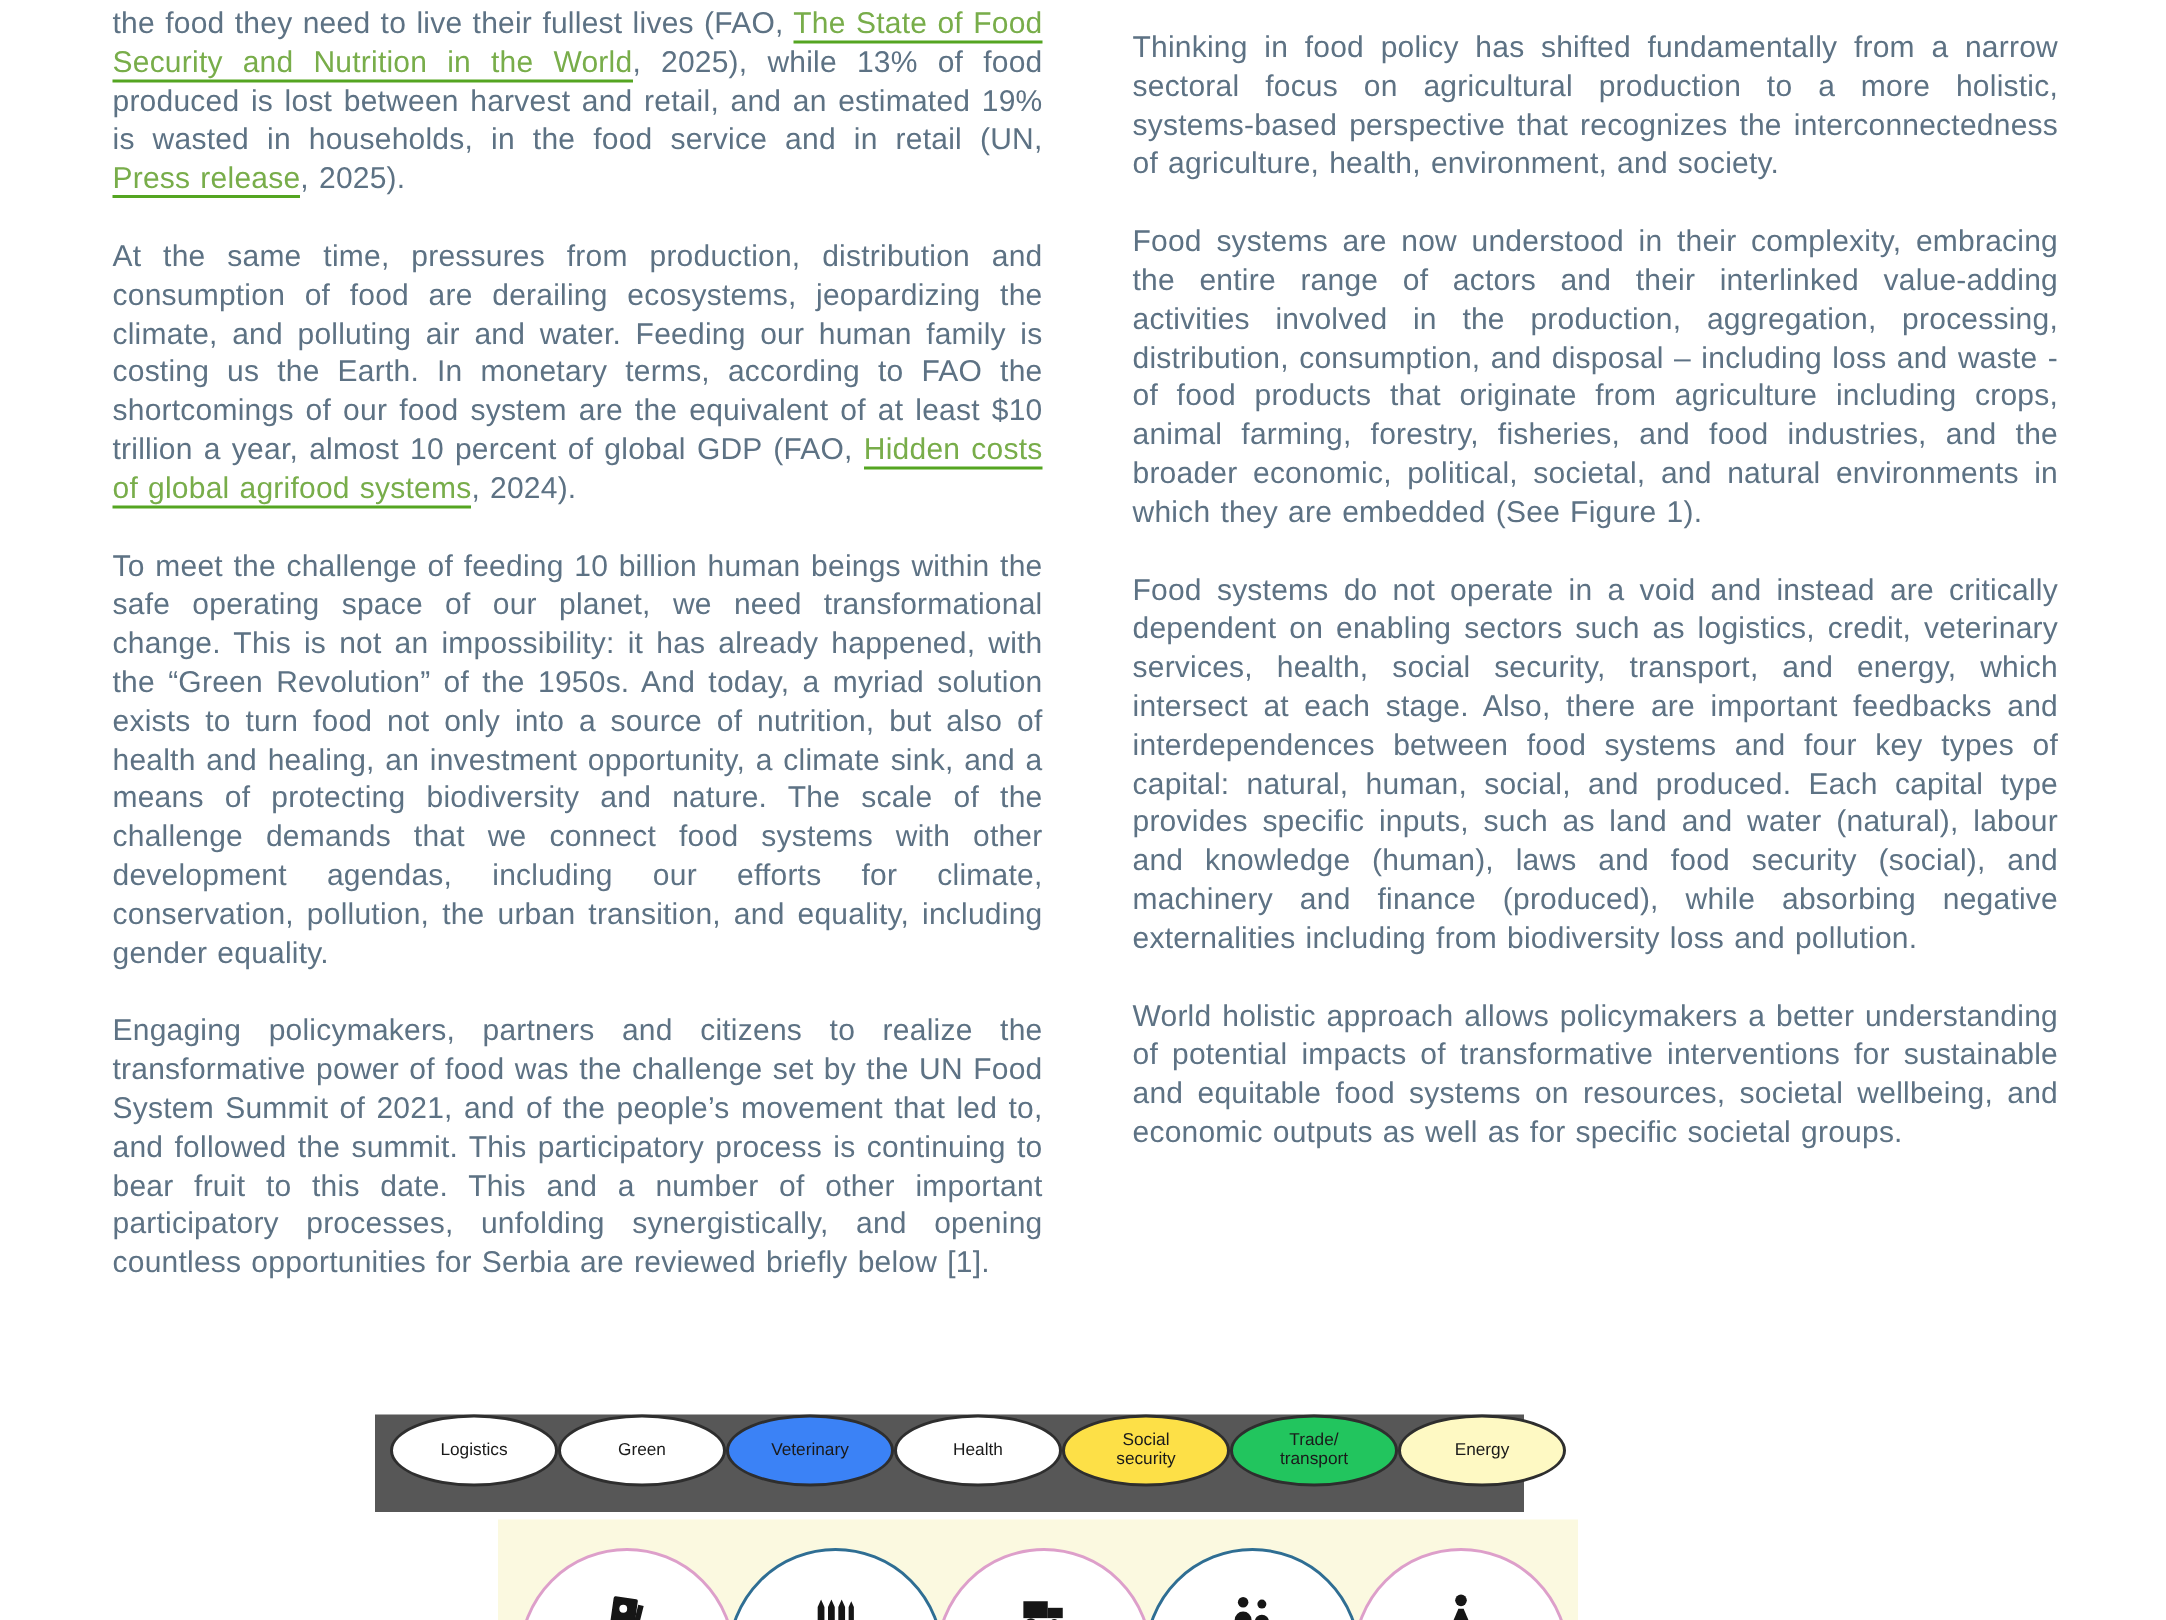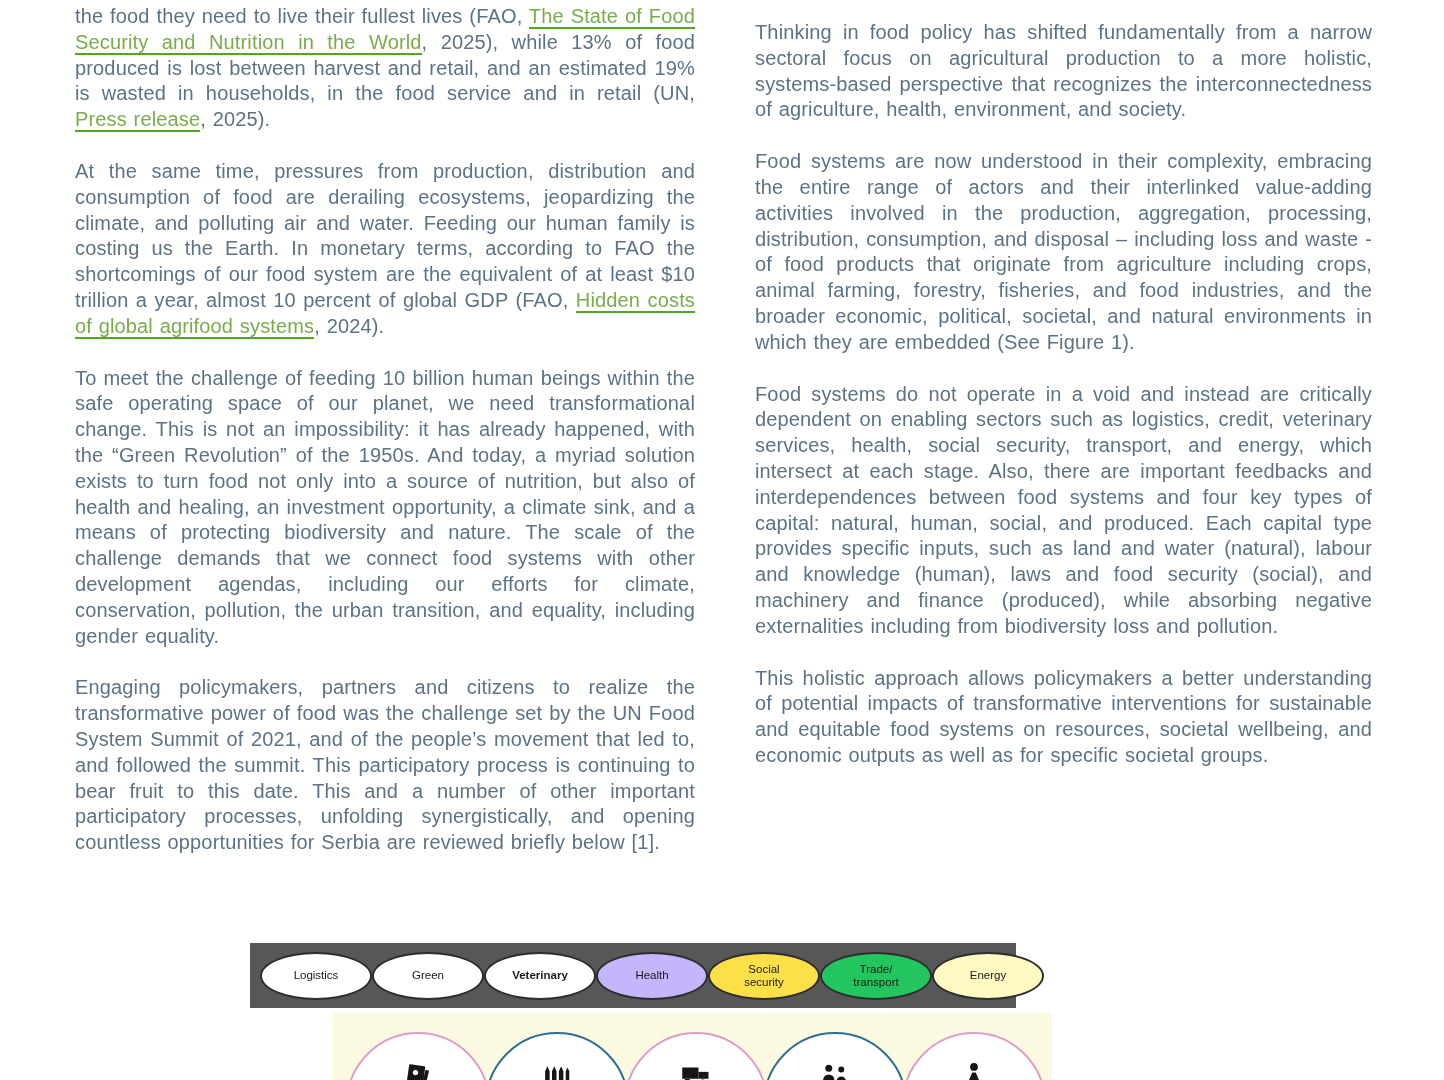--- a/index.html
+++ b/index.html
@@ -15,21 +15,21 @@
   .col-left  { padding-top:4px; }
   .col-right { width:617px; padding-top:20px; }
   p.para { margin:0 0 26px 0; }
   a.doc-link {
     text-decoration:none; cursor:pointer;
     border-bottom:2.5px solid; padding-bottom:0px;
   }
   
   .sector-bar {
     position:absolute; left:250px; top:943px; width:766px; height:65px;
-    display:flex; align-items:center; justify-content:space-evenly;
+    display:flex; justify-content:space-evenly;
     padding:0 10px; box-sizing:border-box;
   }
   .oval {
     width:112px; height:48px; border-radius:50%;
     border:2px solid #2e2e2e; box-sizing:border-box;
     display:flex; align-items:center; justify-content:center;
     text-align:center; font-size:11.5px; line-height:1.12;
     white-space:pre-line; flex:none;
   }
   .fs-panel {
@@ -50,30 +50,30 @@
     <div class="col col-left" id="col-left" style="color: rgb(93, 114, 132);">
         <p class="para">the food they need to live their fullest lives (FAO, <a class="doc-link" href="#" style="color: rgb(120, 173, 74); border-bottom-color: rgb(84, 165, 33);">The State of Food Security and Nutrition in the World</a>, 2025), while 13% of food produced is lost between harvest and retail, and an estimated 19% is wasted in households, in the food service and in retail (UN, <a class="doc-link" href="#" style="color: rgb(120, 173, 74); border-bottom-color: rgb(84, 165, 33);">Press release</a>, 2025).</p>
         <p class="para">At the same time, pressures from production, distribution and consumption of food are derailing ecosystems, jeopardizing the climate, and polluting air and water. Feeding our human family is costing us the Earth. In monetary terms, according to FAO the shortcomings of our food system are the equivalent of at least $10 trillion a year, almost 10 percent of global GDP (FAO, <a class="doc-link" href="#" style="color: rgb(120, 173, 74); border-bottom-color: rgb(84, 165, 33);">Hidden costs of global agrifood systems</a>, 2024).</p>
         <p class="para">To meet the challenge of feeding 10 billion human beings within the safe operating space of our planet, we need transformational change. This is not an impossibility: it has already happened, with the “Green Revolution” of the 1950s. And today, a myriad solution exists to turn food not only into a source of nutrition, but also of health and healing, an investment opportunity, a climate sink, and a means of protecting biodiversity and nature. The scale of the challenge demands that we connect food systems with other development agendas, including our efforts for climate, conservation, pollution, the urban transition, and equality, including gender equality.</p>
         <p class="para">Engaging policymakers, partners and citizens to realize the transformative power of food was the challenge set by the UN Food System Summit of 2021, and of the people’s movement that led to, and followed the summit. This participatory process is continuing to bear fruit to this date. This and a number of other important participatory processes, unfolding synergistically, and opening countless opportunities for Serbia are reviewed briefly below [1].</p>
       </div>
     <div class="col col-right" id="col-right" style="color: rgb(93, 114, 132);">
         <p class="para">Thinking in food policy has shifted fundamentally from a narrow sectoral focus on agricultural production to a more holistic, systems-based perspective that recognizes the interconnectedness of agriculture, health, environment, and society.</p>
         <p class="para">Food systems are now understood in their complexity, embracing the entire range of actors and their interlinked value-adding activities involved in the production, aggregation, processing, distribution, consumption, and disposal – including loss and waste - of food products that originate from agriculture including crops, animal farming, forestry, fisheries, and food industries, and the broader economic, political, societal, and natural environments in which they are embedded (See Figure 1).</p>
         <p class="para">Food systems do not operate in a void and instead are critically dependent on enabling sectors such as logistics, credit, veterinary services, health, social security, transport, and energy, which intersect at each stage. Also, there are important feedbacks and interdependences between food systems and four key types of capital: natural, human, social, and produced. Each capital type provides specific inputs, such as land and water (natural), labour and knowledge (human), laws and food security (social), and machinery and finance (produced), while absorbing negative externalities including from biodiversity loss and pollution.</p>
-        <p class="para">This holistic approach allows policymakers a better understanding of potential impacts of transformative interventions for sustainable and equitable food systems on resources, societal wellbeing, and economic outputs as well as for specific societal groups.</p>
+        <p class="para">World holistic approach allows policymakers a better understanding of potential impacts of transformative interventions for sustainable and equitable food systems on resources, societal wellbeing, and economic outputs as well as for specific societal groups.</p>
       </div>
   </div>
 
   <div>
     <div class="sector-bar" id="sector-bar" style="background: rgb(87, 87, 87);">
         <div class="oval" style="background: rgb(255, 255, 255);"><span style="color: rgb(26, 26, 26);">Logistics</span></div>
         <div class="oval" style="background: rgb(255, 255, 255);"><span style="color: rgb(26, 26, 26);">Green</span></div>
-        <div class="oval" style="background: #ffffff; font-weight: bold;"><span style="color: rgb(26, 26, 26);">Veterinary</span></div>
-        <div class="oval" style="background: #c4b5fd;"><span style="color: rgb(26, 26, 26);">Health</span></div>
+        <div class="oval" style="background: #3b82f6;"><span style="color: rgb(26, 26, 26);">Veterinary</span></div>
+        <div class="oval" style="background: #ffffff;"><span style="color: rgb(26, 26, 26);">Health</span></div>
         <div class="oval" style="background: #fde047;"><span style="color: rgb(26, 26, 26);">Social
 security</span></div>
         <div class="oval" style="background: #22c55e;"><span style="color: rgb(26, 26, 26);">Trade/
 transport</span></div>
         <div class="oval" style="background: #fef9c3;"><span style="color: rgb(26, 26, 26);">Energy</span></div>
       </div>
     <div class="fs-panel" id="fs-panel" style="background: rgb(251, 249, 224);">
         <div class="vc-circle" style="left: 14px; background: rgb(255, 255, 255); border-color: rgb(221, 159, 202);">
           <span>
             <svg class="vc-icon" viewBox="0 0 24 24">

